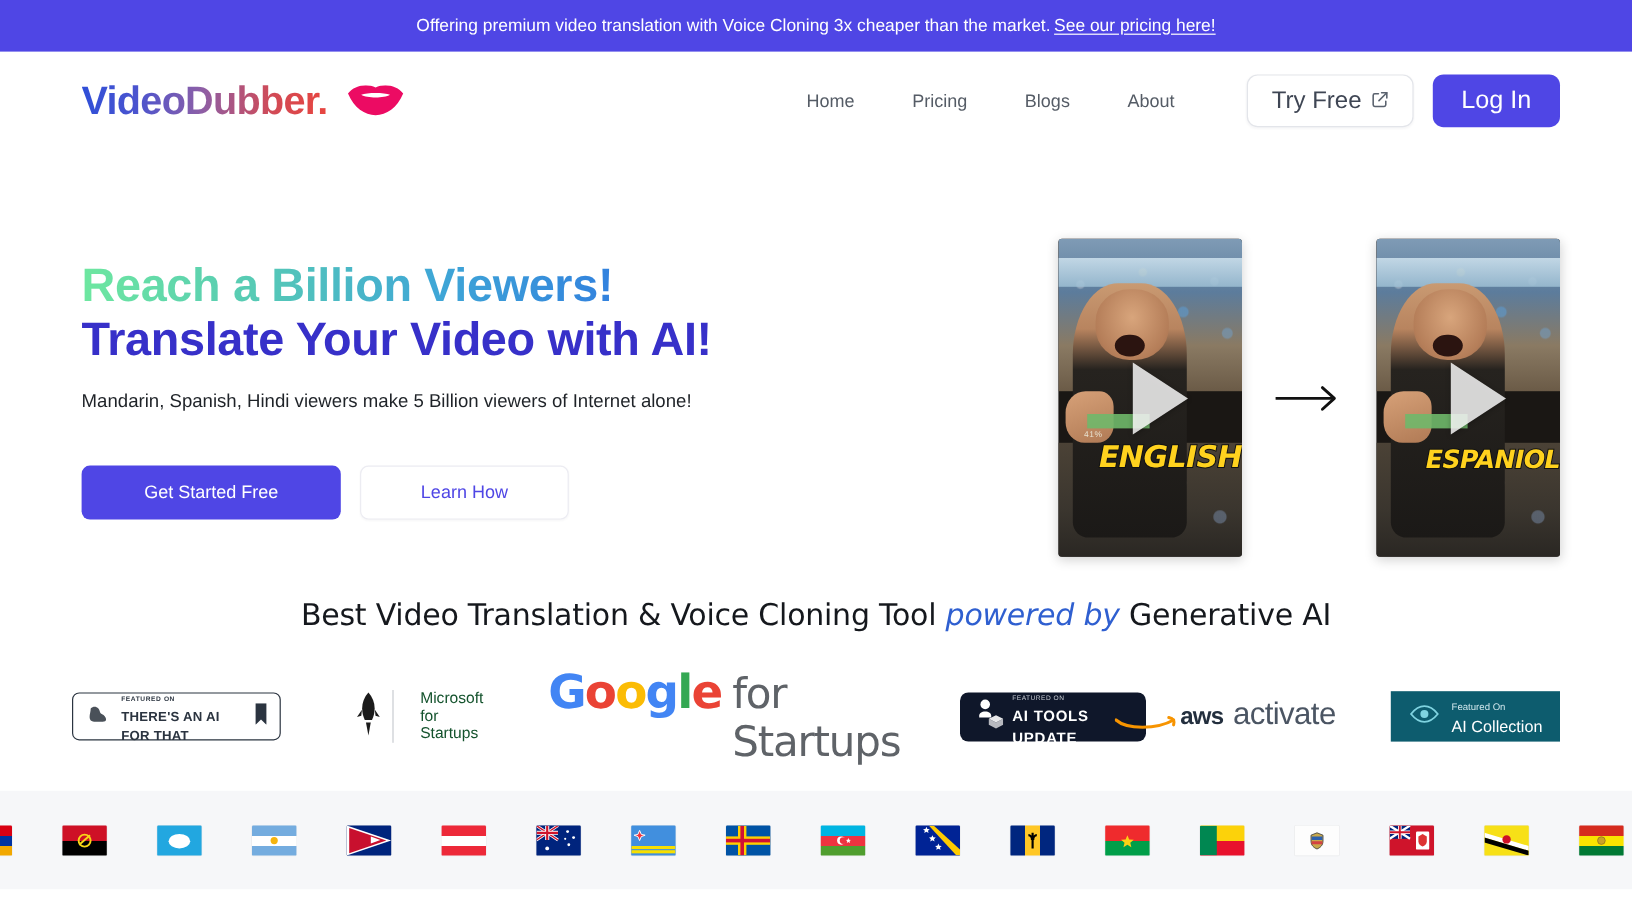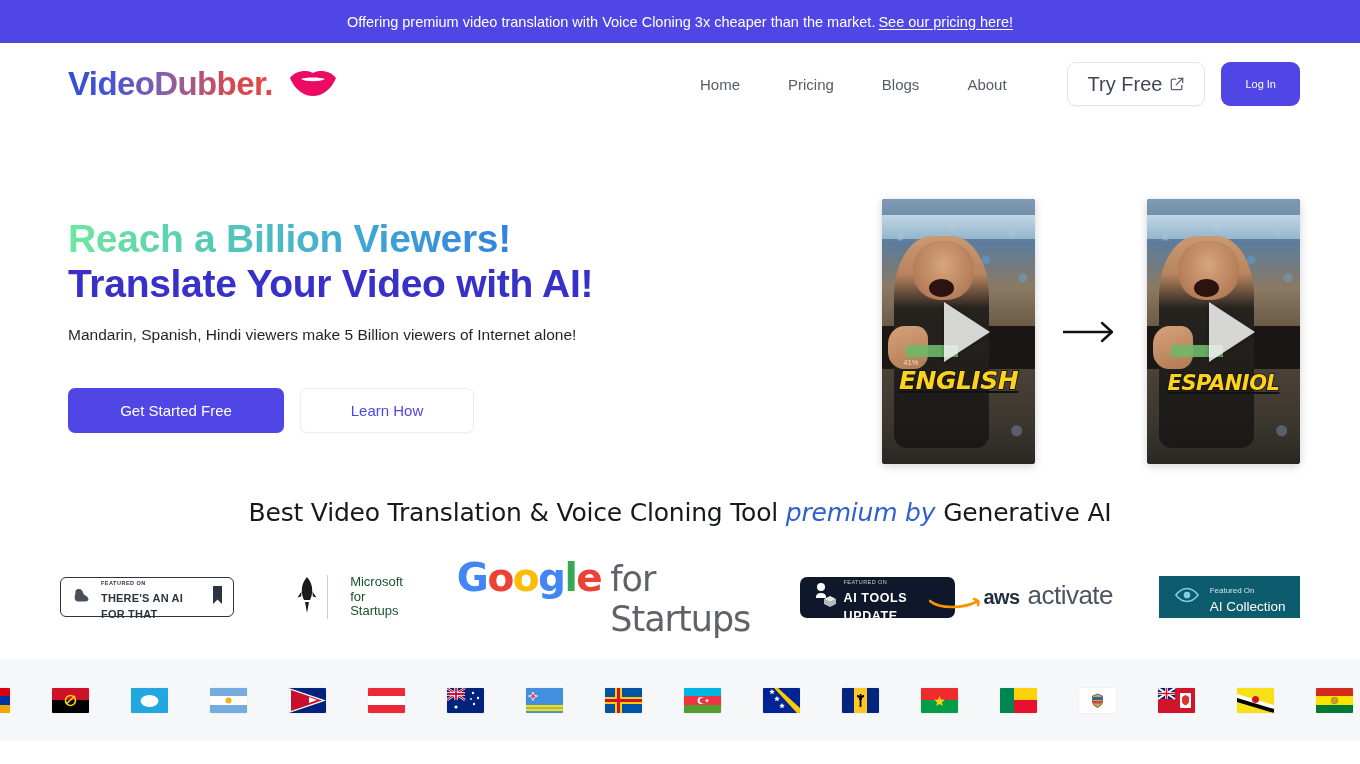--- a/index.html
+++ b/index.html
@@ -68,21 +68,21 @@
     font-size: 20px;
     cursor: pointer;
     box-shadow: 0 1px 2px rgba(16,24,40,.04);
   }
   .btn-login {
     margin-left: 16px;
     height: 44px; padding: 0 24px;
     border: none; border-radius: 9px;
     background: #4f46e5;
     color: #fff;
-    font-size: 11px;
+    font-size: 21px;
     font-family: "Liberation Sans", sans-serif;
     cursor: pointer;
   }
 
   
   .hero {
     display: flex;
     padding: 74px 60px 0 68px;
     align-items: flex-start;
   }
@@ -208,30 +208,29 @@
     transform: translate(-50%,-50%);
     width: 0; height: 0;
     border-left: 46px solid rgba(255,255,255,.82);
     border-top: 30px solid transparent;
     border-bottom: 30px solid transparent;
     margin-left: 8px;
     filter: drop-shadow(0 1px 2px rgba(0,0,0,.35));
   }
   .vid-caption {
     position: absolute; left: 0; right: 0; bottom: 26%;
-    text-align: center;
+    text-align: right;
     font-size: 25px;
     font-weight: bold;
     font-style: italic;
     color: #ffd21e;
     letter-spacing: -0.5px;
     -webkit-text-stroke: 1.6px #111;
     paint-order: stroke fill;
     font-family: "DejaVu Sans", sans-serif;
-    text-decoration: underline;
   }
   .vid-caption.small { font-size: 21px; }
   .arrow-between {
     width: 60px; display: flex; align-items: center; justify-content: center;
   }
 
   
   .powered-line {
     margin-top: 34px;
     text-align: center;
@@ -406,21 +405,21 @@
       <div class="vid-mouth"></div>
       <div class="vid-hand"></div>
       <div class="vid-greenbar"></div>
       <div class="vid-play"></div>
       <div class="vid-caption small">ESPANIOL</div>
     </div>
   </div>
 </section>
 
 <div class="powered-line">
-  <span>Best Video Translation &amp; Voice Cloning Tool </span><span class="powered-em">premium by</span><span> Generative AI</span>
+  <span>Best Video Translation &amp; Voice Cloning Tool </span><span class="powered-em">powered by</span><span> Generative AI</span>
 </div>
 
 <div class="badges">
 
   <div class="badge badge-taaft">
     <span>
       <svg width="22" height="22" viewBox="0 0 24 24" fill="#4a5159">
         <path d="M5 7c2-2 5-2 7 0 1.5 1.6 1 4 3 5 2.5 1.2 4 3 4 5 0 1.5-1.5 2-3 2H8c-2.5 0-4-1.5-4-4 0-3 1-5 1-8z"></path>
       </svg>
     </span>

